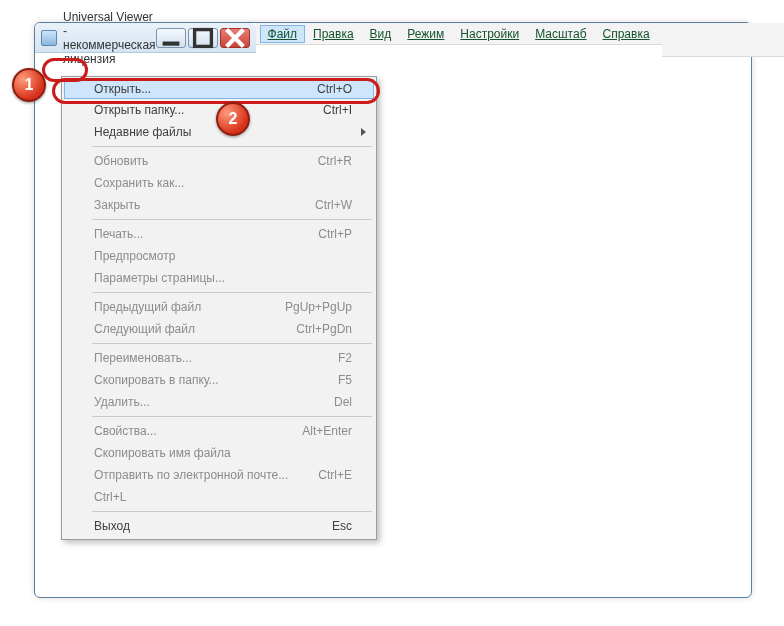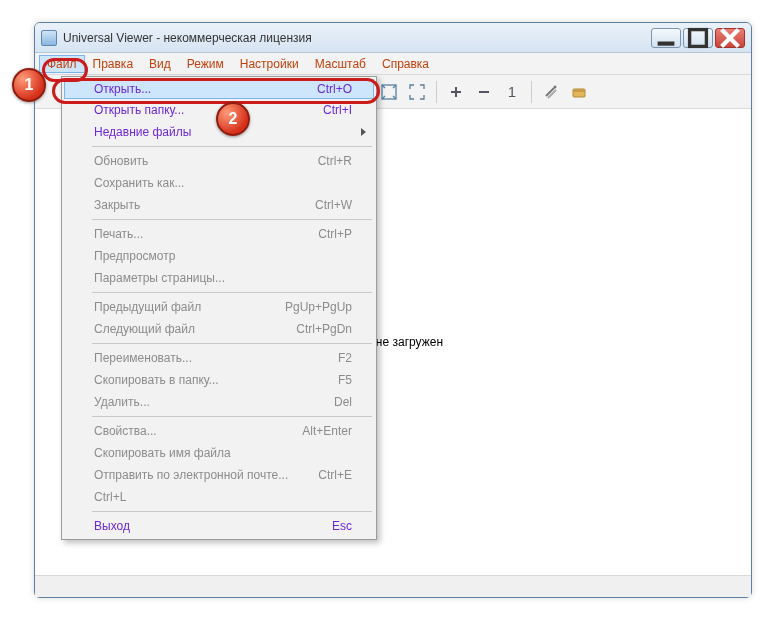--- a/index.html
+++ b/index.html
@@ -17,21 +17,21 @@
     position: absolute;
     left: 34px;
     top: 22px;
     width: 718px;
     height: 576px;
     border: 1px solid #5a7fa0;
     border-radius: 6px;
     background: #fff;
     box-shadow: 0 0 6px rgba(0,0,0,.15);
     display: flex;
-    flex-direction: column;
+    flex-direction: row;
   }
   .titlebar {
     height: 30px;
     background: linear-gradient(#eaf1f9, #d6e4f2);
     border-top-left-radius: 5px;
     border-top-right-radius: 5px;
     display: flex;
     align-items: center;
     padding: 0 6px;
     border-bottom: 1px solid #b5c8da;
@@ -57,22 +57,23 @@
   .menubar {
     height: 22px;
     background: #f3f3f3;
     display: flex;
     align-items: center;
     padding: 0 4px;
     border-bottom: 1px solid #d9d9d9;
   }
   .menu-item {
     padding: 2px 8px;
-    color: #c2410c;
+    color: #14532d;
     cursor: default;
+    text-decoration: underline;
   }
   .menu-item.active {
     background: #cde6fb;
     border: 1px solid #7eb4ea;
     padding: 1px 7px;
   }
   .toolbar {
     height: 34px;
     background: #f3f3f3;
     border-bottom: 1px solid #d9d9d9;
@@ -111,21 +112,21 @@
     box-shadow: 3px 3px 6px rgba(0,0,0,.25);
     padding: 2px;
     z-index: 10;
   }
   .dd-row {
     display: flex;
     align-items: center;
     height: 22px;
     padding: 0 22px 0 30px;
     position: relative;
-    color: #6d28d9;
+    color: #404040;
   }
   .dd-row.disabled { color:#8c8c8c; }
   .dd-label { flex:1; }
   .dd-shortcut { color:inherit; }
   .dd-arrow {
     position:absolute; right:8px; top:50%; transform:translateY(-50%);
     border-left:5px solid #555; border-top:4px solid transparent; border-bottom:4px solid transparent;
   }
   .dd-sep {
     height:1px; background:#c9c9c9; margin:3px 2px 3px 28px;

